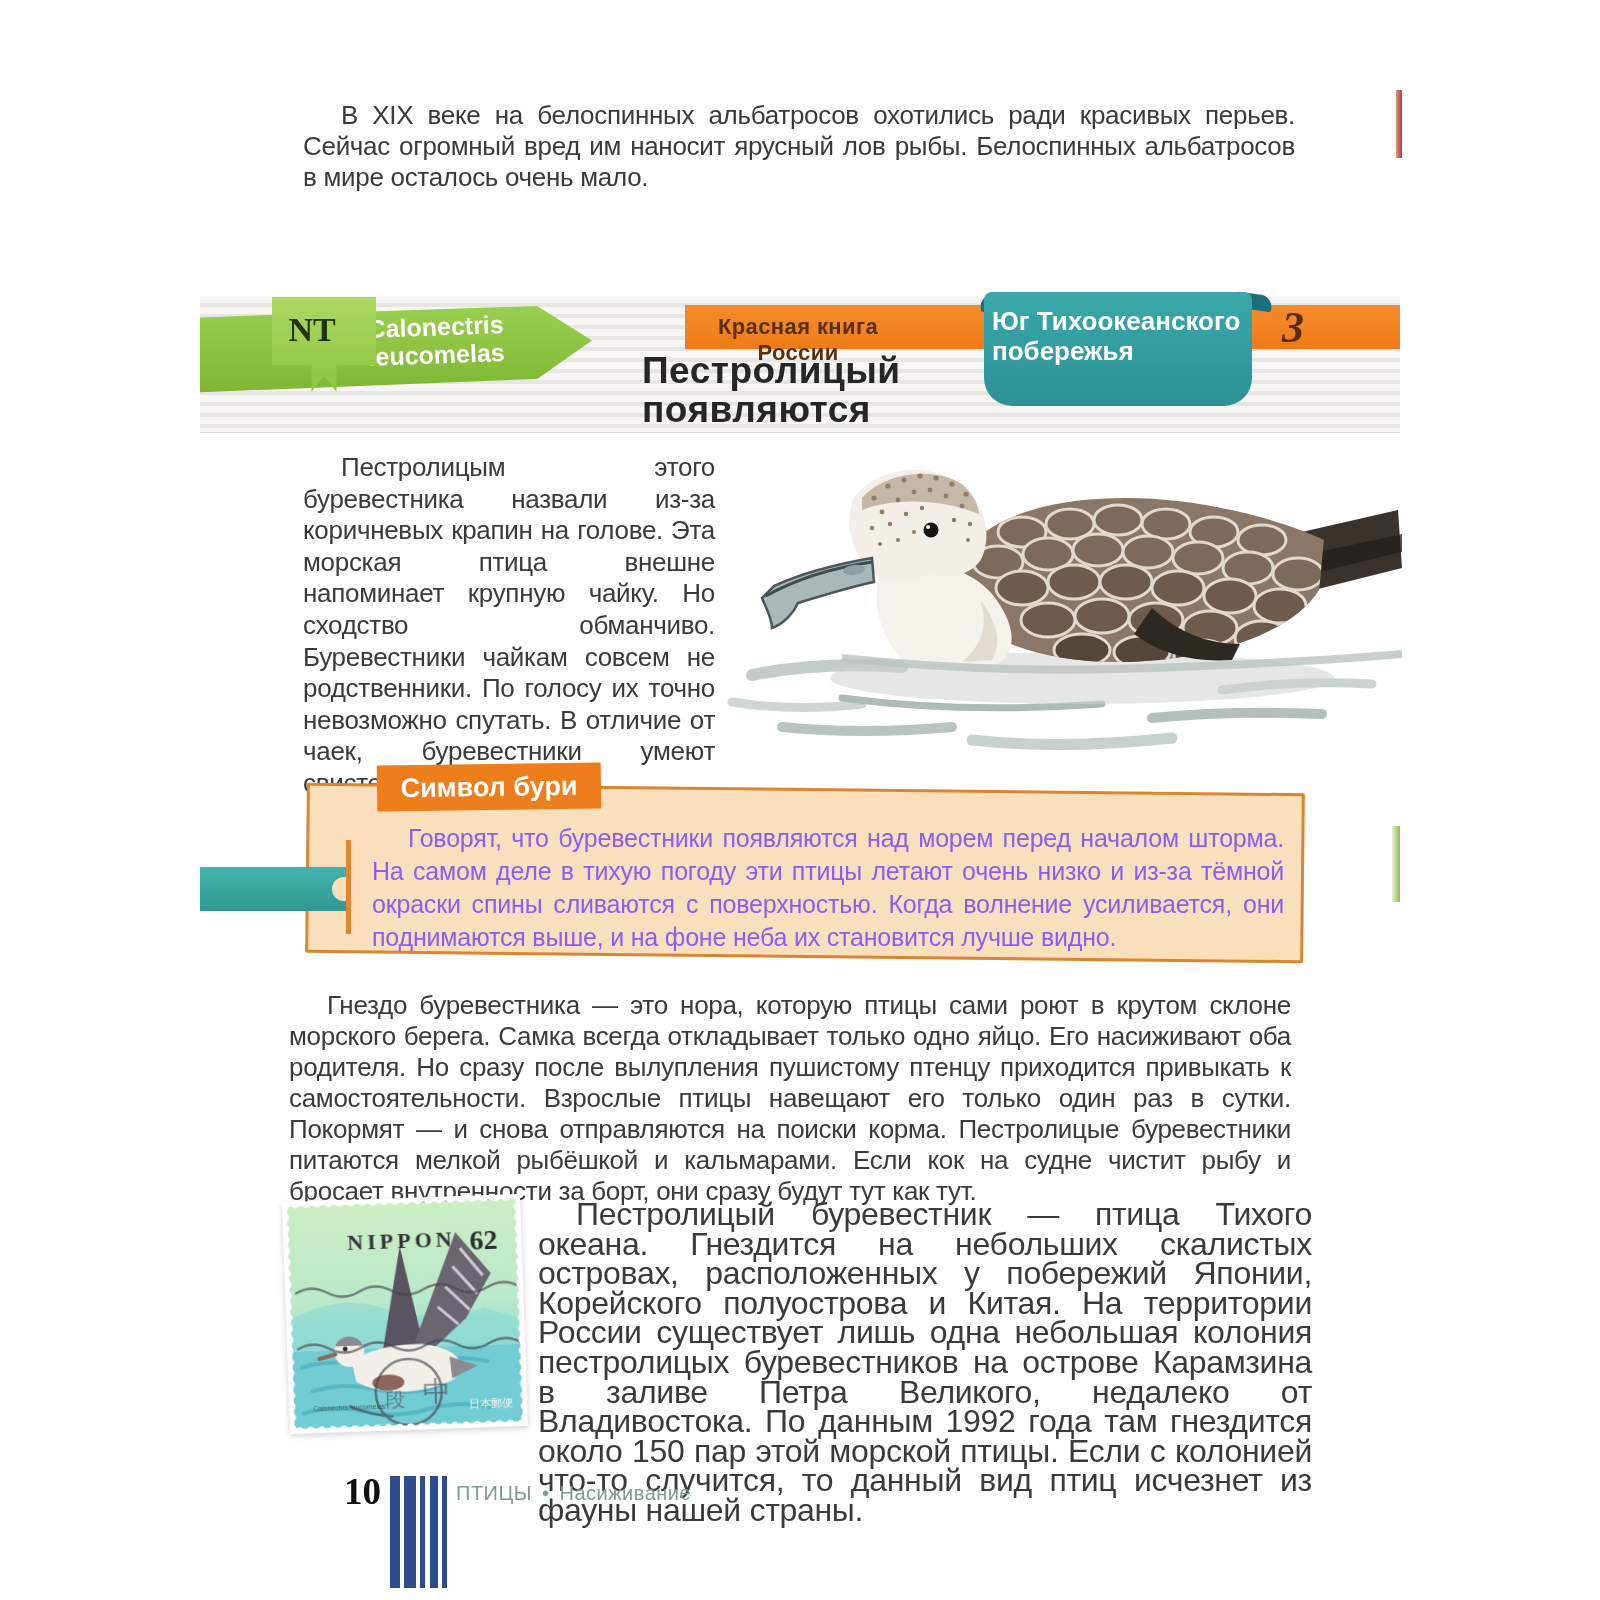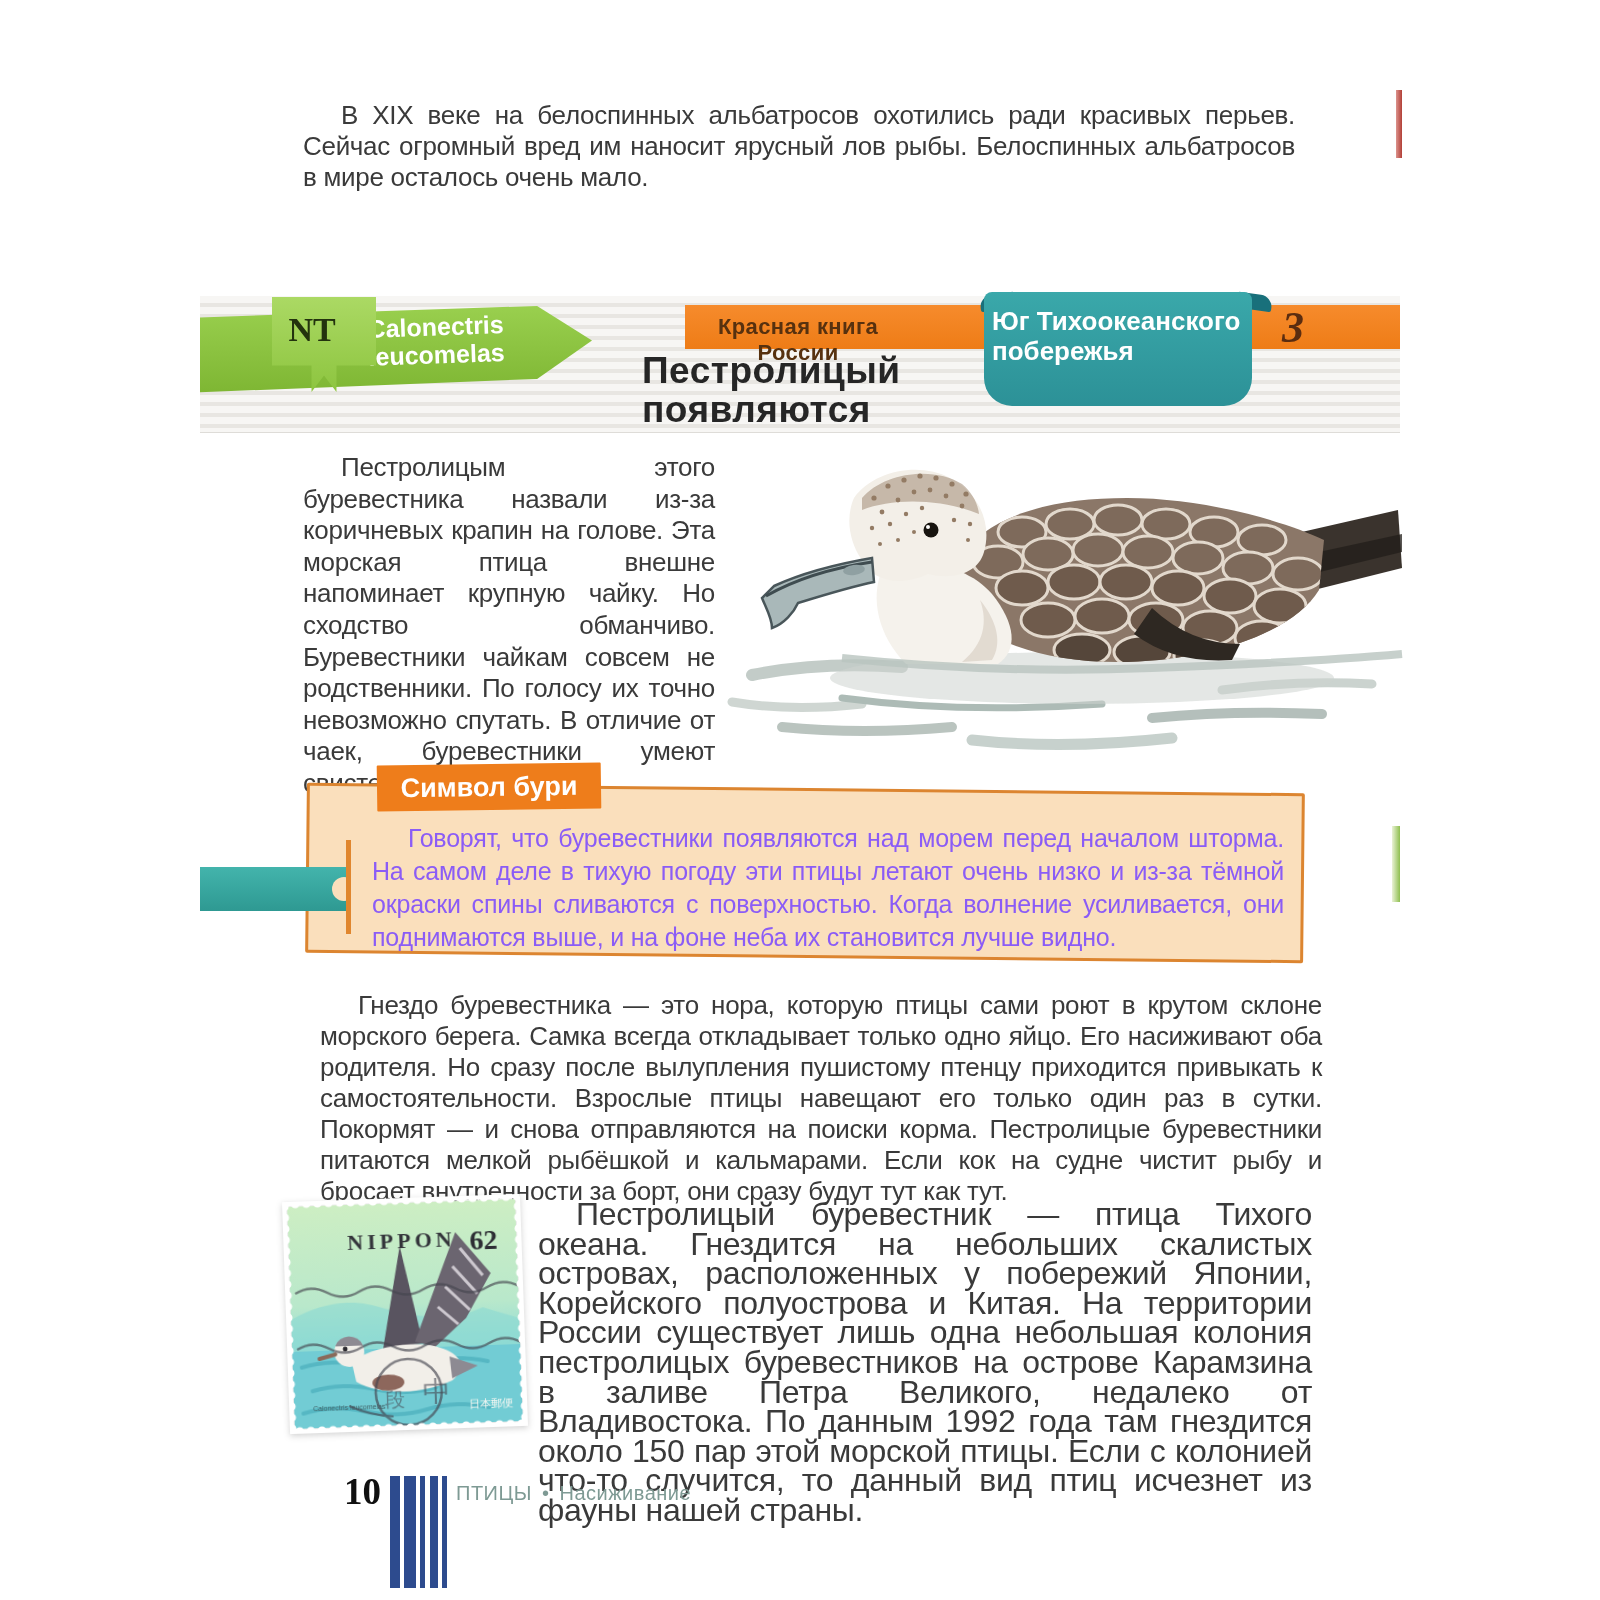--- a/index.html
+++ b/index.html
@@ -3,21 +3,21 @@
 <meta charset="utf-8">
 <style>
   html,body{margin:0;padding:0;width:1600px;height:1600px;background:#ffffff;overflow:hidden;}
   body{font-family:"Liberation Sans",sans-serif;position:relative;}
   .abs{position:absolute;}
   
   .para{color:#3a3a3a;text-align:justify;letter-spacing:-0.3px;}
   .para p{margin:0;text-indent:38px;}
   .intro{left:303px;top:100px;width:992px;font-size:26px;line-height:31px;}
   .descr{left:303px;top:452px;width:412px;font-size:26px;line-height:31.6px;}
-  .nesting{left:320px;top:990px;width:1002px;font-size:26px;line-height:31px;}
+  .nesting{left:289px;top:990px;width:1002px;font-size:26px;line-height:31px;}
   .range{left:538px;top:1200px;width:774px;font-size:32px;line-height:29.6px;}
   
   .lined-band{left:200px;top:296px;width:1200px;height:136px;
     background:repeating-linear-gradient(180deg,#f7f6f4 0 7px,#e8e6e2 7px 11px);
     border-bottom:1px solid #dedcd8;z-index:1;}
   .green-ribbon{left:200px;top:304px;width:392px;height:96px;z-index:3;
     background:linear-gradient(180deg,#9ad04f,#7cb431);
     clip-path:polygon(0 14%,86% 2%,100% 38%,86% 78%,0 92%);}
   .ribbon-text{left:368px;top:312px;width:160px;color:#fff;font-weight:bold;
     font-size:25px;line-height:28px;z-index:4;transform:rotate(-2deg);}

